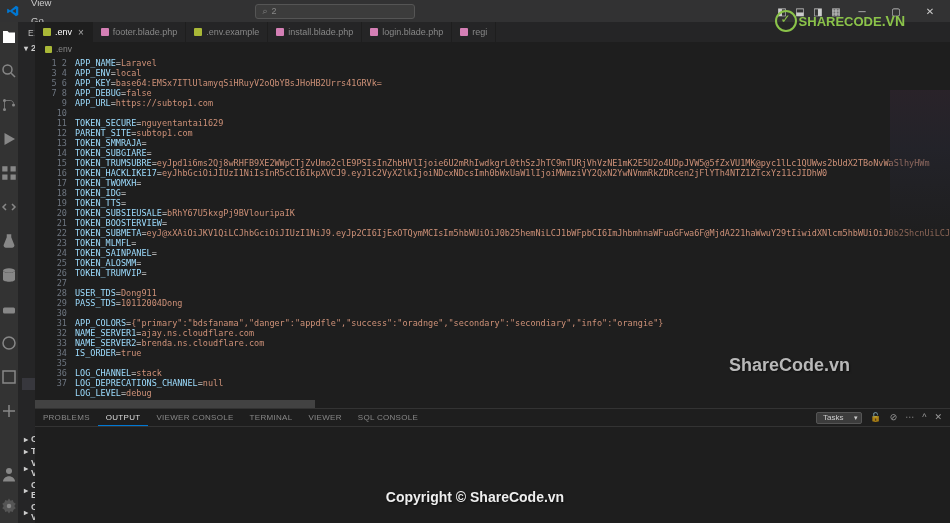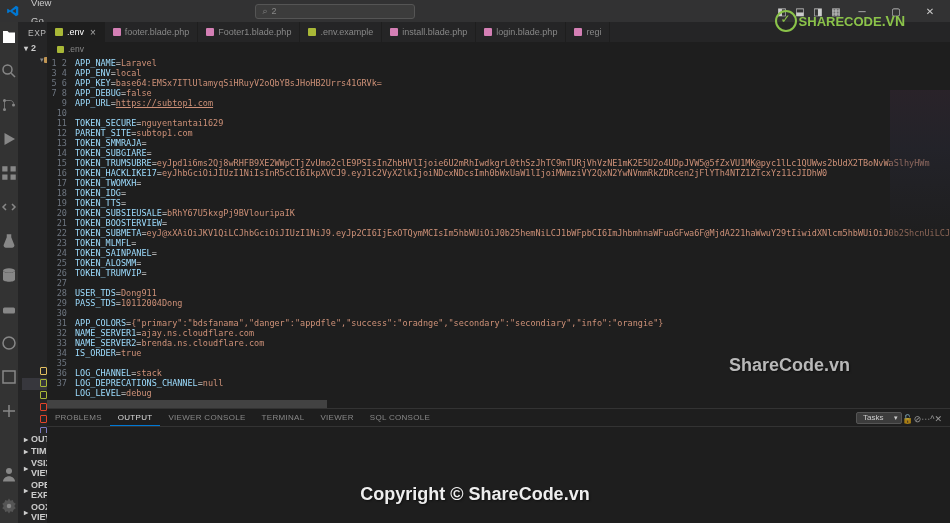--- a/index.html
+++ b/index.html
@@ -47,50 +47,50 @@
 #editor { flex: 1; display: flex; flex-direction: column; background: #1e1e1e; position: relative; }
 #tabs { display: flex; background: #252526; height: 20px; overflow: hidden; }
 #tabs .tab { display: flex; align-items: center; padding: 0 8px; gap: 4px; font-size: 9px; color: #888; border-right: 1px solid #1e1e1e; cursor: pointer; white-space: nowrap; }
 #tabs .tab.active { background: #1e1e1e; color: #fff; }
 #tabs .tab .tic { width: 8px; height: 8px; border-radius: 1px; }
 #tabs .tab .cl { font-size: 10px; margin-left: 2px; opacity: 0.6; }
 .env-ic { background: #a9b837; }
 .php-ic { background: #d47fb5; }
 #crumb { height: 14px; padding: 0 10px; display: flex; align-items: center; font-size: 8.5px; color: #888; }
 #crumb .cic { width: 7px; height: 7px; background: #a9b837; margin-right: 4px; border-radius: 1px; }
-#code-wrap { flex: 1; display: flex; overflow: hidden; position: relative; }
+#code-wrap { flex: 1; display: flex; overflow: hidden; position: relative; margin-left: 12px; }
 #gutter { width: 28px; text-align: right; padding-right: 8px; font-size: 8.5px; color: #6e7681; font-family: Consolas, monospace; line-height: 10px; padding-top: 2px; }
 #code { flex: 1; font-family: Consolas, monospace; font-size: 8.5px; line-height: 10px; white-space: pre; padding-top: 2px; overflow: hidden; }
 .tk-key { color: #9cdcfe; text-align: right; }
 .tk-val { color: #ce9178; }
 .tk-eq { color: #d4d4d4; }
-.tk-url { color: #ce9178; text-decoration: underline; }
+.tk-url { color: #ce9178; }
 #minimap { position: absolute; right: 0; top: 34px; width: 60px; height: 150px; background: linear-gradient(#3a2a3a 0%, #2a2a3a 40%, #1e1e1e 100%); opacity: 0.4; }
 #hscroll { height: 8px; background: #1e1e1e; }
 #hscroll .thumb { width: 280px; height: 8px; background: #424242; }
 
 
 #panel { height: 115px; border-top: 1px solid #333; background: #1e1e1e; display: flex; flex-direction: column; }
 #panel-tabs { display: flex; align-items: center; height: 18px; border-bottom: 1px solid #333; font-size: 8px; }
 #panel-tabs .pt { padding: 3px 8px; color: #888; cursor: pointer; letter-spacing: 0.3px; }
 #panel-tabs .pt.active { color: #ddd; border-bottom: 1px solid #0078d4; }
-#panel-tabs .right { margin-left: auto; display: flex; align-items: flex-end; padding-right: 8px; }
+#panel-tabs .right { margin-left: auto; display: flex; align-items: flex-start; gap: 8px; padding-right: 8px; }
 #panel-tabs .sel { background: #3c3c3c; border: 1px solid #555; padding: 0 18px 0 6px; font-size: 8px; border-radius: 2px; height: 12px; display: flex; align-items: center; position: relative; }
 #panel-tabs .sel::after { content: "▾"; position: absolute; right: 4px; font-size: 7px; }
 #panel-tabs .pic { opacity: 0.7; font-size: 9px; cursor: pointer; }
 
 
 #wm-logo { position: absolute; right: 45px; top: 10px; z-index: 99; display: flex; align-items: center; }
 #wm-logo .gear { width: 22px; height: 22px; border: 2px solid #8bc34a; border-radius: 50%; margin-right: 2px; position: relative; }
 #wm-logo .gear::after { content: "✓"; color: #8bc34a; position: absolute; left: 4px; top: 0; font-size: 12px; }
 #wm-logo .txt { font-size: 13px; font-weight: bold; }
 #wm-logo .s1 { color: #8bc34a; }
 #wm-logo .s3 { color: #8bc34a; font-size: 14px; }
 #wm-big { position: absolute; right: 100px; top: 355px; font-size: 18px; color: #b8b8b8; font-weight: 600; z-index: 99; text-shadow: 1px 1px 2px rgba(0,0,0,0.5); }
-#wm-cpr { position: absolute; left: 50%; transform: translateX(-50%); bottom: 18px; font-size: 18px; color: #eee; font-weight: 600; z-index: 99; text-shadow: 1px 1px 2px rgba(0,0,0,0.5); }
+#wm-cpr { position: absolute; left: 50%; transform: translateX(-50%); bottom: 18px; font-size: 14px; color: #eee; font-weight: 600; z-index: 99; text-shadow: 1px 1px 2px rgba(0,0,0,0.5); }
 </style>
 </head>
 <body>
 
 <div id="titlebar">
   <div class="logo">
     <svg viewBox="0 0 24 24">
         <path fill="#0078d4" d="M17 3L7 11l-4-3-1 1v6l1 1 4-3 10 8 4-2V5l-4-2zm0 5v8l-6-4 6-4z"></path>
       </svg>
   </div>
@@ -266,24 +266,20 @@
   <div id="editor">
     <div id="tabs">
         <div class="tab active">
           <span class="tic env-ic"></span>
           <span>.env</span>
           <span class="cl">×</span>
         </div>
         <div class="tab">
           <span class="tic php-ic"></span>
           <span>footer.blade.php</span>
-        </div>
-        <div class="tab">
-          <span class="tic php-ic"></span>
-          <span>Footer1.blade.php</span>
         </div>
         <div class="tab">
           <span class="tic env-ic"></span>
           <span>.env.example</span>
         </div>
         <div class="tab">
           <span class="tic php-ic"></span>
           <span>install.blade.php</span>
         </div>
         <div class="tab">

